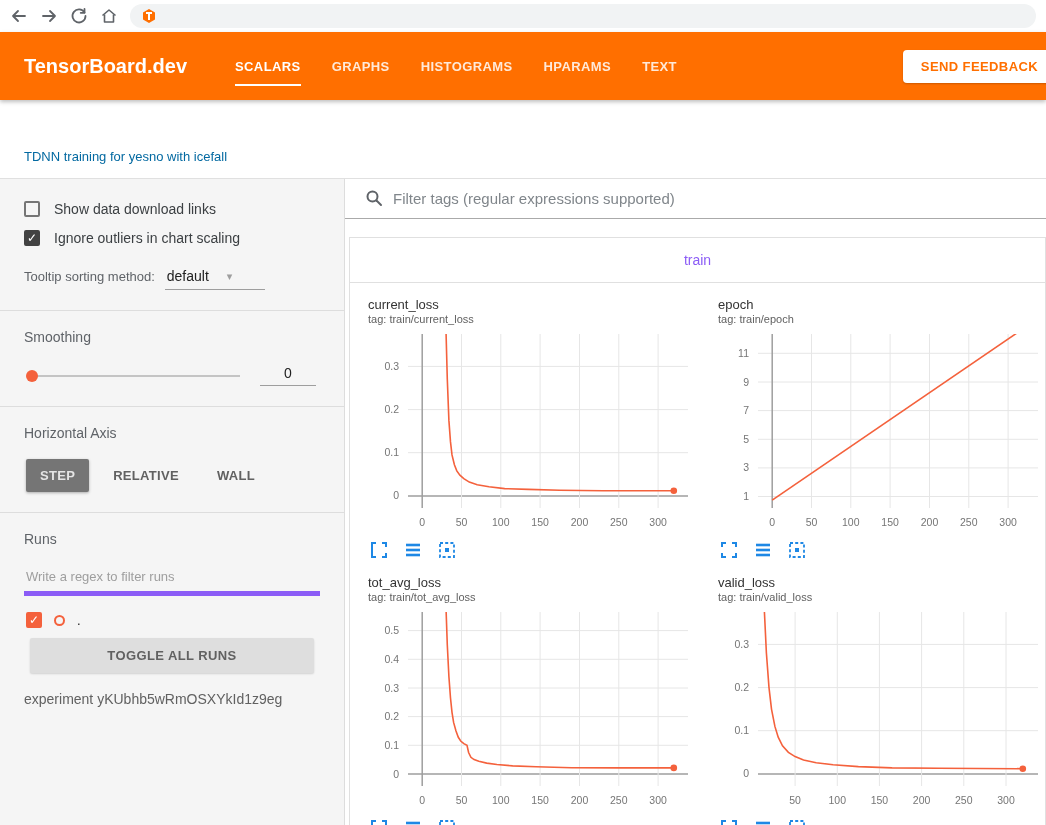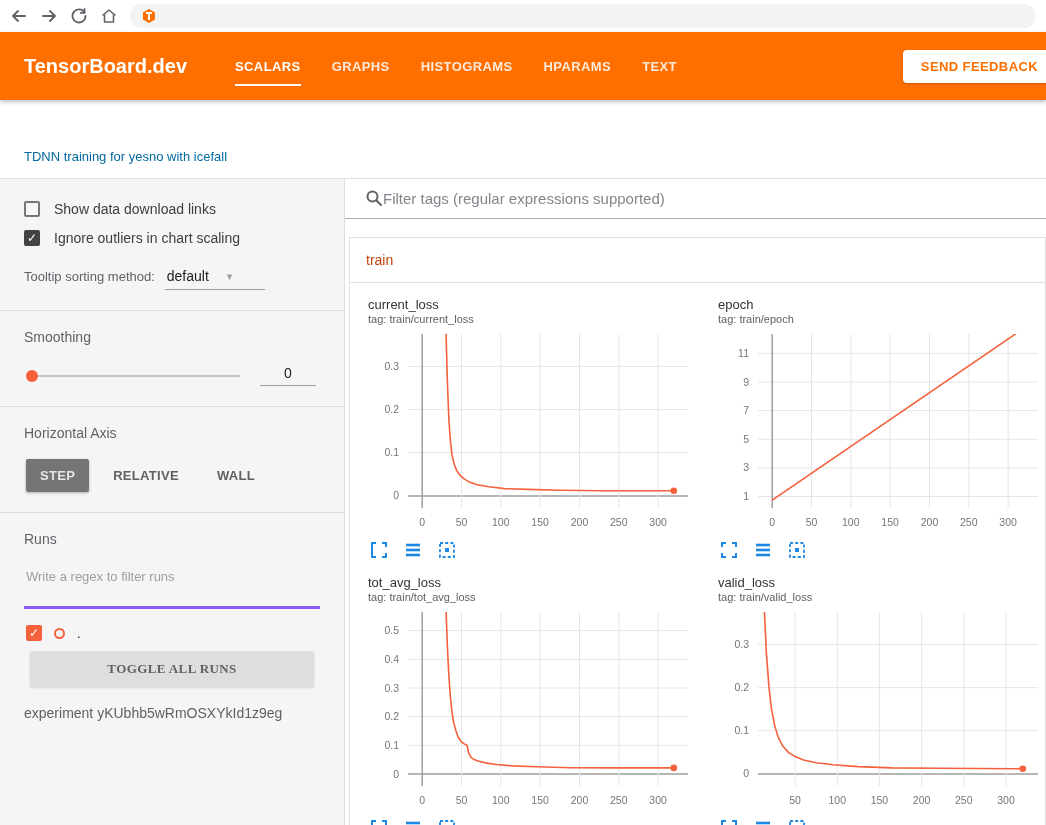--- a/index.html
+++ b/index.html
@@ -60,43 +60,43 @@
   .slider-track { position:relative; flex:1; height:2px; background:#c4c4c4; }
   .slider-thumb { position:absolute; left:-2px; top:-5px; width:12px; height:12px;
                   border-radius:50%; background:#f4613c; cursor:pointer; }
   .slider-value { font-size:14px; color:#212121; border-bottom:1px solid #9e9e9e;
                   padding:0 4px 4px 4px; min-width:56px; text-align:center; }
   .axis-buttons { display:flex; align-items:center; gap:10px; margin-left:2px; }
   .axis-btn { font-size:13px; font-weight:600; letter-spacing:.3px; color:#616161;
               background:transparent; border:none; padding:9px 14px; cursor:pointer;
               border-radius:2px; font-family:inherit; }
   .axis-btn.selected { background:#757575; color:#e5e5e5; box-shadow:0 1px 3px rgba(0,0,0,.3); }
-  .runs-filter { width:100%; border:none; border-bottom:3px solid #8b5cf6; background:transparent;
-                 font-size:13px; color:#212121; padding:4px 2px 22px 2px; outline:none;
+  .runs-filter { width:100%; border:none; border-bottom:5px solid #8b5cf6; background:transparent;
+                 font-size:13px; color:#212121; padding:4px 2px 7px 2px; outline:none;
                  font-family:inherit; }
   .runs-filter::placeholder { color:#9e9e9e; }
   .run-row { display:flex; align-items:center; gap:12px; margin:16px 0 10px 2px; }
   .run-swatch { width:11px; height:11px; border:2px solid #f4613c; border-radius:50%;
                 background:transparent; flex:0 0 auto; }
   .run-name { font-size:13px; color:#212121; }
   .toggle-all-btn { display:block; width:284px; margin:6px 0 0 6px; background:#dedede;
                     color:#616161; border:none; border-radius:2px; padding:10px 0;
                     font-size:13px; font-weight:600; letter-spacing:.4px; cursor:pointer;
-                    box-shadow:0 1px 2px rgba(0,0,0,.15); font-family:Liberation Serif, serif; }
+                    box-shadow:0 1px 2px rgba(0,0,0,.15); font-family:Liberation Sans, sans-serif; }
   .experiment-note { font-size:14px; color:#616161; margin:18px 0 8px 0; }
 
   
   .main { flex:1; background:#fff; overflow:hidden; }
-  .filter-row { display:flex; align-items:center; gap:0; padding:10px 0 11px 20px;
+  .filter-row { display:flex; align-items:center; gap:10px; padding:10px 0 11px 20px;
                 border-bottom:1px solid #aaa; }
   .filter-input { flex:1; border:none; outline:none; font-size:15px; color:#202124;
                   background:transparent; font-family:inherit; }
   .filter-input::placeholder { color:#80868b; }
   .card { margin:18px 0 0 4px; border:1px solid #e0e0e0; background:#fff; min-height:600px; }
-  .card-header { padding:14px 16px; font-size:14px; color:#c2410c; border-bottom:1px solid #e0e0e0; }
+  .card-header { padding:14px 16px; font-size:14px; color:#8b5cf6; border-bottom:1px solid #e0e0e0;text-align:center; }
   .charts-grid { display:grid; grid-template-columns:repeat(2, 340px); gap:14px 10px;
                  padding:14px 12px; }
   .chart-title { font-size:13px; color:#333; margin:0 0 1px 6px; }
   .chart-tag { font-size:11px; color:#616161; margin:0 0 4px 6px; }
   .chart-plot { width:332px; height:206px; }
   .chart-toolbar { display:flex; align-items:center; gap:16px; padding:6px 0 2px 8px; }
   .chart-toolbar .tool-icon { width:18px; height:18px; color:#1e88e5; cursor:pointer; }
   .tick { font:10.5px "Liberation Sans", sans-serif; fill:#757575; }
 </style>
 </head>

